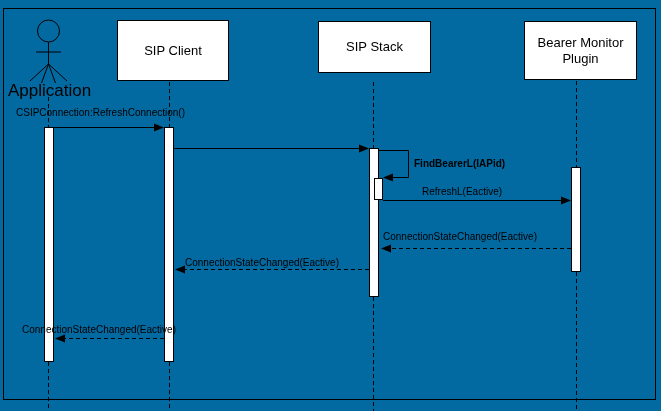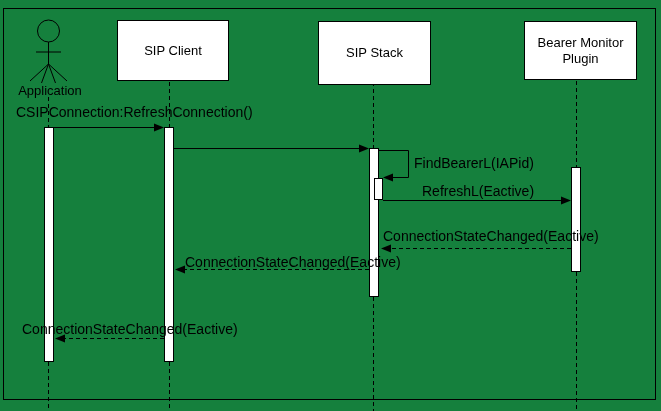--- a/index.html
+++ b/index.html
@@ -4,21 +4,21 @@
 <style>
   html, body {
     margin: 0;
     padding: 0;
     background: #ffffff;
   }
   .diagram {
     position: relative;
     width: 661px;
     height: 411px;
-    background: #15803d;
+    background: #0369a1;
     font-family: "Liberation Sans", sans-serif;
     color: #000000;
     overflow: hidden;
   }
   .diagram svg {
     position: absolute;
     left: 0;
     top: 0;
   }
   .obj-box {
@@ -29,28 +29,27 @@
     align-items: center;
     justify-content: center;
     text-align: center;
     font-size: 13px;
     line-height: 1.18;
     box-sizing: border-box;
     padding: 2px 6px;
   }
   .msg-label {
     position: absolute;
-    font-size: 14px;
+    font-size: 10px;
     white-space: nowrap;
     line-height: 13px;
   }
   .actor-label {
     position: absolute;
-    font-size: 13px;
-    text-align: center;
+    font-size: 17px;
     line-height: 13px;
   }
 </style>
 </head>
 <body>
 
 <div class="diagram">
 
   <svg width="661" height="411" viewBox="0 0 661 411">
 
@@ -118,34 +117,34 @@
     <g>
       <path d="M164 338.5 H64" stroke="#000" stroke-dasharray="4,3" fill="none"></path>
       <polygon points="55,338.5 65,334.5 65,342.5" fill="#000"></polygon>
     </g>
   </svg>
 
   <div class="obj-box" style="left:117px; top:20px; width:112px; height:61px;">
     <span>SIP Client</span>
   </div>
 
-  <div class="obj-box" style="left:318px; top:21px; width:113px; height:64px;">
+  <div class="obj-box" style="left:318px; top:21px; width:113px; height:52px;">
     <span>SIP Stack</span>
   </div>
 
   <div class="obj-box" style="left:524px; top:21px; width:113px; height:59px;">
     <span>Bearer Monitor Plugin</span>
   </div>
 
   <div class="actor-label" style="left:8px; top:84px; width:84px;">Application</div>
 
   <div class="msg-label" style="left:16px; top:106px;">CSIPConnection:RefreshConnection()</div>
 
 
-  <div class="msg-label" style="left:414px; top:157px;">FindBearerL(IAPid)</div>
+  <div class="msg-label" style="left:414px; top:157px;font-weight:bold;">FindBearerL(IAPid)</div>
 
   <div class="msg-label" style="left:422px; top:185px;">RefreshL(Eactive)</div>
 
   <div class="msg-label" style="left:383px; top:230px;">ConnectionStateChanged(Eactive)</div>
 
   <div class="msg-label" style="left:185px; top:256px;">ConnectionStateChanged(Eactive)</div>
 
   <div class="msg-label" style="left:22px; top:323px;">ConnectionStateChanged(Eactive)</div>
 
 </div>

